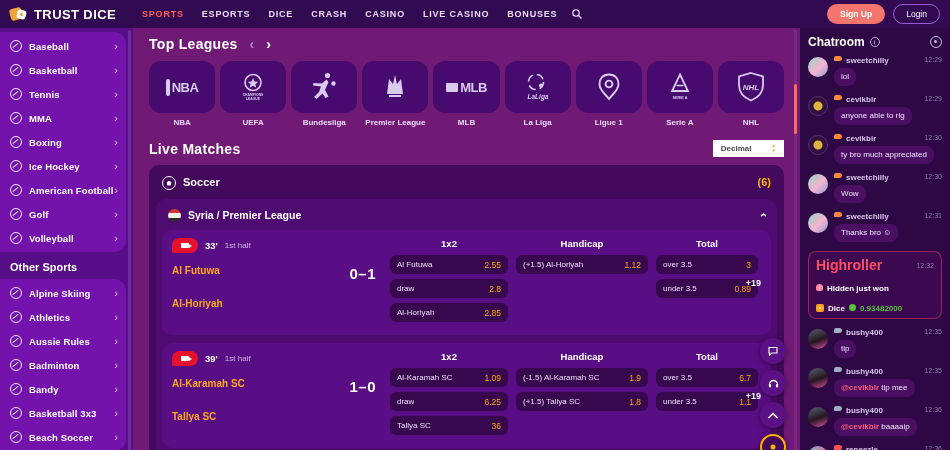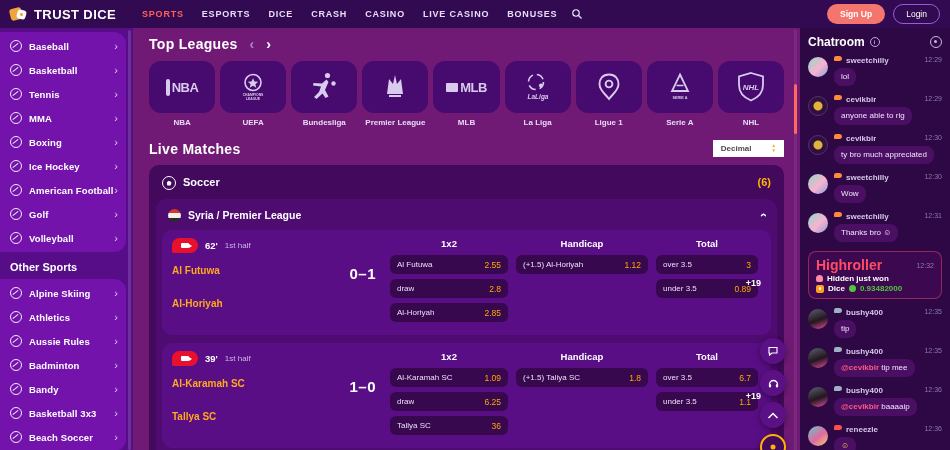--- a/index.html
+++ b/index.html
@@ -110,21 +110,21 @@
   .bg-fish{background:#9fb0c4;}
   .bg-crab{background:#ff5050;}
   .uname{font-size:8px;font-weight:bold;color:#d9c8ec;white-space:nowrap;overflow:hidden;}
   .mtime{margin-left:auto;font-size:7px;color:#8d7aa8;flex:none;}
   .bubble{display:inline-block;background:#4a0f63;border-radius:8px;padding:4px 7px;margin-top:3px;
           font-size:8px;color:#f0e6fb;max-width:106px;line-height:1.25;}
   .mention{color:#ff5a7e;font-weight:bold;}
   .hr-card{background:#3c0950;border:1px solid rgba(255,80,110,.45);border-radius:8px;padding:5px 7px;margin:0 0 9px;}
   .hr-top{display:flex;align-items:center;}
   .hr-name{color:#ff4d66;font-weight:bold;font-size:14px;}
-  .hr-line{display:flex;align-items:center;gap:4px;color:#fff;font-size:8px;margin-top:1px;font-weight:bold;}
+  .hr-line{display:flex;align-items:flex-start;gap:4px;color:#fff;font-size:8px;margin-top:11px;font-weight:bold;}
   .person-icon{width:7px;height:7px;background:#ff8aa5;border-radius:50% 50% 2px 2px;}
   .dice-icon{width:8px;height:8px;background:#ff9f1e;border-radius:2px;position:relative;}
   .dice-icon:after{content:"";position:absolute;left:2.7px;top:2.7px;width:2.5px;height:2.5px;border-radius:50%;background:#fff;}
   .coin-icon{width:7px;height:7px;border-radius:50%;background:#55c43d;}
   .hr-amount{color:#55c43d;font-weight:bold;font-size:8px;}
   
   .fabs{position:absolute;left:760px;top:338px;display:flex;flex-direction:column;gap:6px;z-index:6;}
   .fab{width:26px;height:26px;border-radius:50%;background:#5b1185;border:none;box-shadow:0 2px 6px rgba(0,0,0,.4);
        display:flex;align-items:center;justify-content:center;cursor:pointer;padding:0;}
   .fab.bonus{border:2.5px solid #ffb400;background:#43095c;box-sizing:border-box;}
@@ -363,21 +363,21 @@
             <span class="league-name">Syria / Premier League</span>
             <span class="chev-up">›</span>
           </div>
           <div id="match-list">
               <div class="match-card">
                 <div class="match-info">
                   <div class="time-row">
                     <span class="live-badge">
                       <span class="cam"></span>
                     </span>
-                    <span class="match-time">62'</span>
+                    <span class="match-time">33'</span>
                     <span class="half">1st half</span>
                   </div>
                   <div class="team team-home">Al Futuwa</div>
                   <div class="team team-away">Al-Horiyah</div>
                   <div class="score">0–1</div>
                 </div>
                 <div class="markets">
                   <div class="market m0">
                     <div class="market-head">1x2</div>
                     <div class="odd-cell">
@@ -438,20 +438,24 @@
                       <span class="odd-label">draw</span>
                       <span class="odd-val">6.25</span>
                     </div>
                     <div class="odd-cell">
                       <span class="odd-label">Tallya SC</span>
                       <span class="odd-val">36</span>
                     </div>
                   </div>
                   <div class="market m1">
                     <div class="market-head">Handicap</div>
+                    <div class="odd-cell">
+                      <span class="odd-label">(-1.5) Al-Karamah SC</span>
+                      <span class="odd-val">1.9</span>
+                    </div>
                     <div class="odd-cell">
                       <span class="odd-label">(+1.5) Taliya SC</span>
                       <span class="odd-val">1.8</span>
                     </div>
                   </div>
                   <div class="market m2">
                     <div class="market-head">Total</div>
                     <div class="odd-cell">
                       <span class="odd-label">over 3.5</span>
                       <span class="odd-val">6.7</span>

